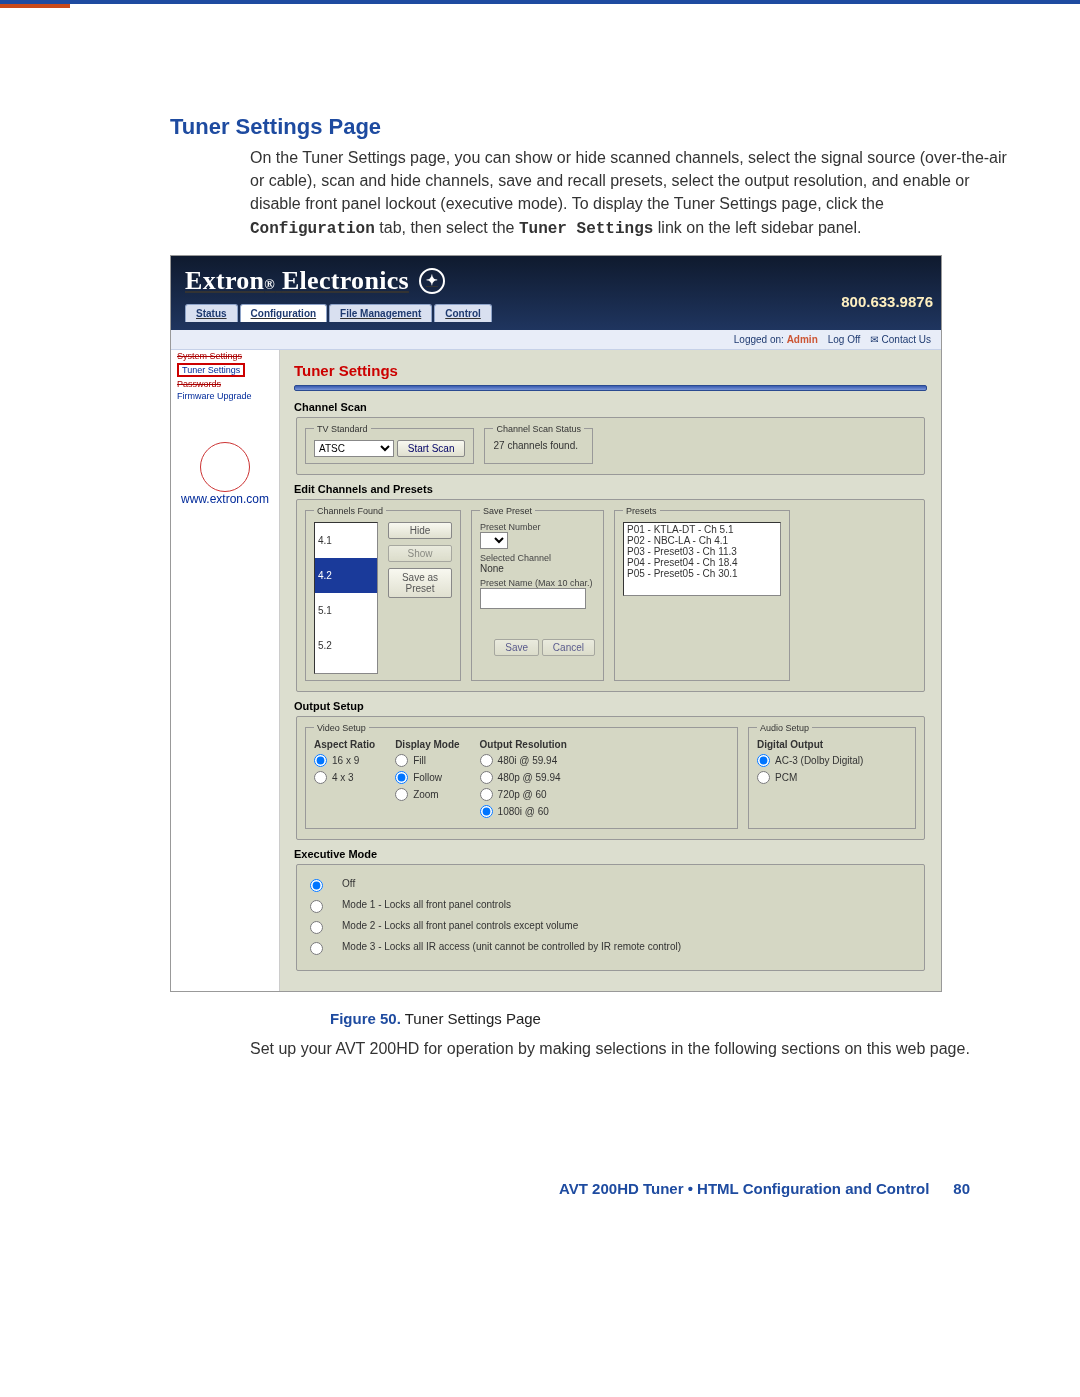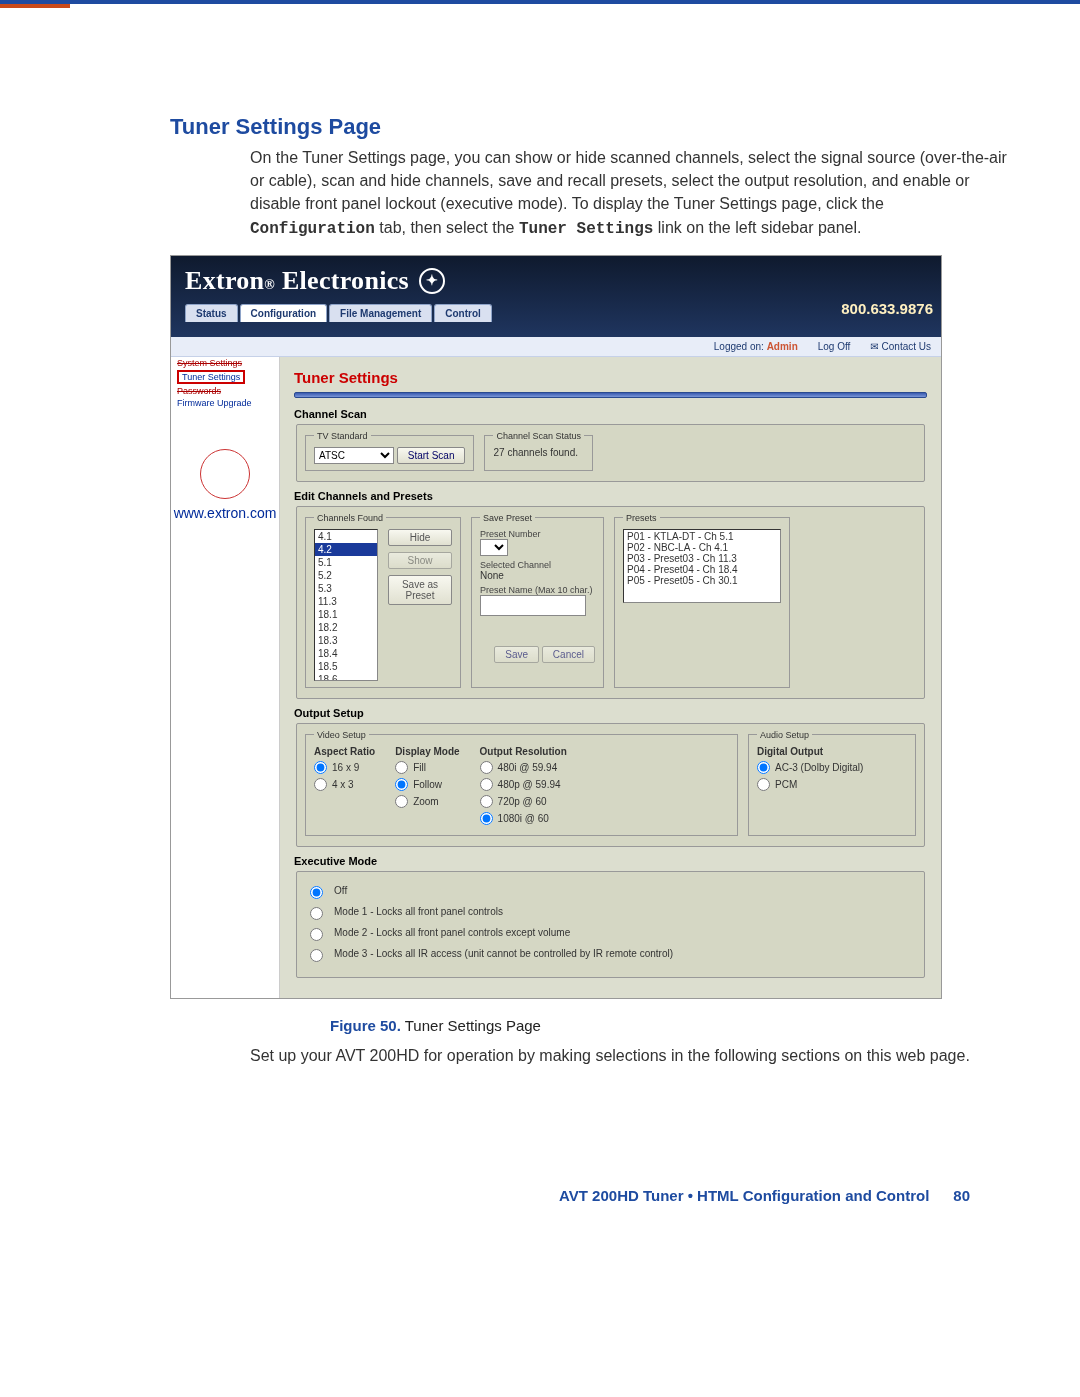--- a/index.html
+++ b/index.html
@@ -39,22 +39,23 @@
   }
   .screenshot {
     margin: 10px 0 18px 100px;
     width: 770px;
     background: #fff;
     border: 1px solid #999;
     font-size: 11px;
   }
   .sshdr {
     background: linear-gradient(#0f1a2e,#1f355f);
-    padding: 10px 14px 15px 14px;
+    padding: 10px 14px 8px 14px;
     position: relative;
+    text-decoration: underline;
   }
   .brand {
     color: #fff;
     font-family: Georgia, 'Times New Roman', serif;
     font-size: 26px;
     font-weight: bold;
     letter-spacing: 0.3px;
     display:flex;
     align-items:center;
     gap:10px;
@@ -82,21 +83,21 @@
   .phonebar {
     position:absolute; right:8px; bottom:20px; color:#fff0c0; font-weight:bold; font-size:15px;
   }
   .loginbar {
     background: #e8edf8;
     color: #1e3a70;
     font-size: 10px;
     padding: 4px 10px;
     display: flex;
     justify-content: flex-end;
-    gap: 20px;
+    gap: 10px;
     border-bottom: 1px solid #c6d1e8;
   }
   .loginbar b{color:#c53;}
   .bodyarea {
     display: flex;
     background: #fff;
   }
   .sidenav {
     width: 108px;
     border-right: 1px solid #ccc;
@@ -106,21 +107,21 @@
   }
   .sidenav .item{ padding:1px 6px; }
   .sidenav .strike{ text-decoration:line-through; color:#a00;}
   .sidenav .boxed{ border:2px solid #c00; padding:0 3px; display:inline-block;}
   .sidenav .logo-area{
     text-align:center; margin-top:40px;
   }
   .sidenav .circle{
     width:48px;height:48px;margin:0 auto;border-radius:50%;border:1px solid #c33;position:relative;
   }
-  .sidenav .url{ color:#002a9a; font-size:14px; margin-top:6px;}
+  .sidenav .url{ color:#002a9a; font-size:12px; }
   .main {
     flex: 1;
     background: #dcdecf;
     padding: 8px 14px 20px 14px;
   }
   .main h3 {
     color: #c00;
     font-size: 15px;
     margin: 4px 0 6px 0;
     font-weight:bold;
@@ -143,21 +144,21 @@
   select.ui, input.ui{
     font-size:10px; background:#fff; border:1px solid #888; height:17px;
   }
   button.ui{
     font-size:10px; padding:2px 10px; background:linear-gradient(#f8f8f0,#e0e0d0); border:1px solid #888; border-radius:2px; cursor:pointer;
     color:#006;
   }
   .listbox{
     width:62px; height:150px; background:#fff; border:1px inset #888; overflow-y:scroll; font-size:10px;
   }
-  .listbox div{ padding:1px 3px; }
+  .listbox div{ padding:12px 3px; }
   .listbox div.sel{ background:#1a3a9a; color:#fff;}
   .presets-list{
     width:150px; height:70px; background:#fff; border:1px inset #888; font-size:10px; padding:1px 3px;
   }
   .radiolabel{ display:flex; align-items:center; gap:5px; font-size:10px; margin:4px 0;}
   .radiolabel input{margin:0;}
   .caption {
     margin: 10px 0 10px 260px;
     font-size: 15px;
     color:#222;
@@ -176,21 +177,21 @@
     color: #1e4ba0;
     font-weight: bold;
     padding-right: 40px;
   }
   .footer .pg{ margin-left:24px;}
   .subhead{ font-size:9px; color:#444;}
   .small-select{ width:28px; background:#ddd; border:1px solid #888;}
   .saveprlabel{ font-size:9px; color:#444; margin-top:4px;}
   .btn-col{ display:flex; flex-direction:column; gap:6px; margin-left:10px;}
   .btn-col button.ui{ width:64px; color:#555;}
-  .exec-opt{ display:flex; align-items:center; gap:8px; font-size:10px; margin:5px 0;}
+  .exec-opt{ display:flex; align-items:center; gap:16px; font-size:10px; margin:5px 0;}
 </style>
 </head>
 <body>
 
 <div class="page">
   <h2 class="title">Tuner Settings Page</h2>
   <p class="intro">
     <span>On the Tuner Settings page, you can show or hide scanned channels, select the signal source (over-the-air or cable), scan and hide channels, save and recall presets, select the output resolution, and enable or disable front panel lockout (executive mode). To display the Tuner Settings page, click the </span>
     <span class="mono">Configuration</span>
     <span> tab, then select the </span>

